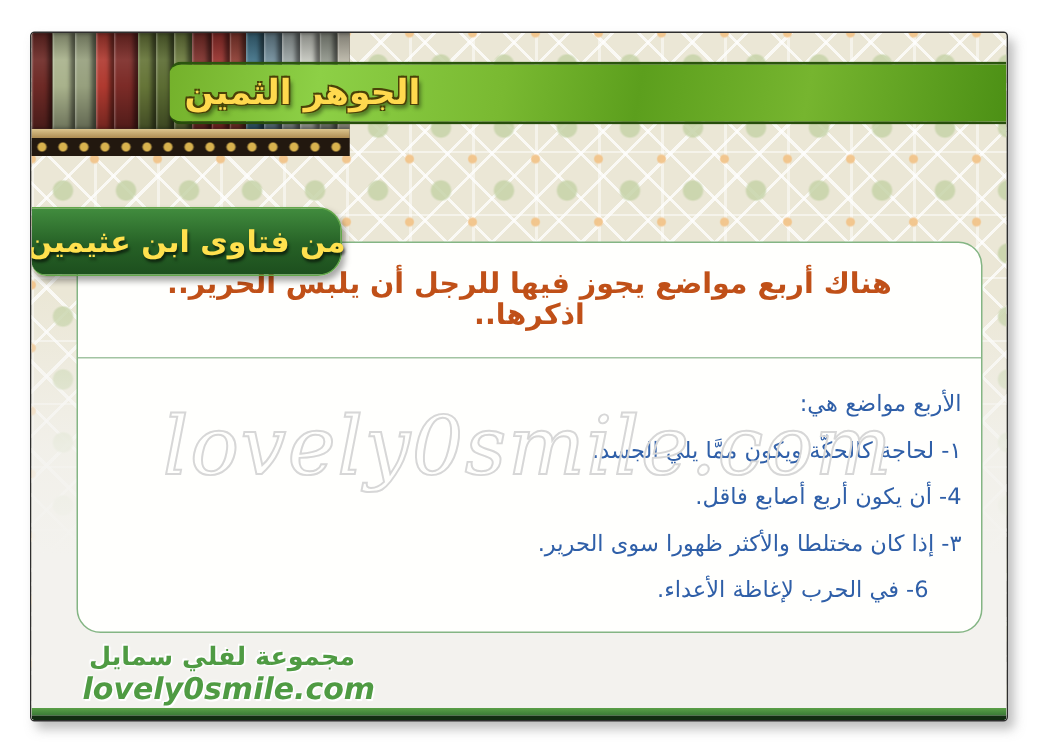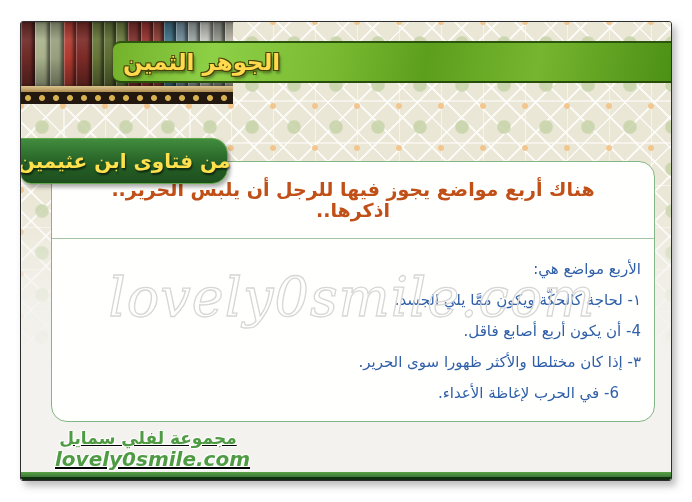--- a/index.html
+++ b/index.html
@@ -60,21 +60,21 @@
     color:#c05018;font-weight:bold;font-size:19px;line-height:21px;}
   .answers{direction:rtl;text-align:right;padding:15px 13px 0 13px;
     color:#2f5fa8;font-weight:normal;font-size:15px;line-height:31px;}
   .ans-line.indent{padding-right:22px;}
   
   .watermark{position:absolute;left:24px;top:244px;width:614px;z-index:5;pointer-events:none;
     text-align:center;font-family:"DejaVu Serif", serif;font-style:italic;
     font-size:54px;letter-spacing:1px;color:rgba(255,255,255,.06);
     -webkit-text-stroke:1.3px #d7d7d7;}
   
-  .branding{position:absolute;left:34px;top:406px;width:186px;z-index:3;text-align:center;text-decoration:underline;}
+  .branding{position:absolute;left:34px;top:406px;width:186px;z-index:3;text-align:center;}
   .brand-ar{direction:rtl;font-weight:bold;font-size:17px;color:#4f9b43;white-space:nowrap;
     text-shadow:0 0 2px #fff,0 0 3px #fff,1px 1px 0 #fff,-1px -1px 0 #fff;}
   .brand-en{font-style:italic;font-weight:bold;font-size:20px;color:#4f9b43;margin-top:-1px;white-space:nowrap;
     text-shadow:0 0 2px #fff,0 0 3px #fff,1px 1px 0 #fff,-1px -1px 0 #fff;}
   
   .bottom-bar{position:absolute;left:0;right:0;bottom:0;height:5px;z-index:6;
     background:linear-gradient(180deg,#5aa047,#3a7a36);border-bottom:3px solid #122c11;}
 </style>
 </head>
 <body>

